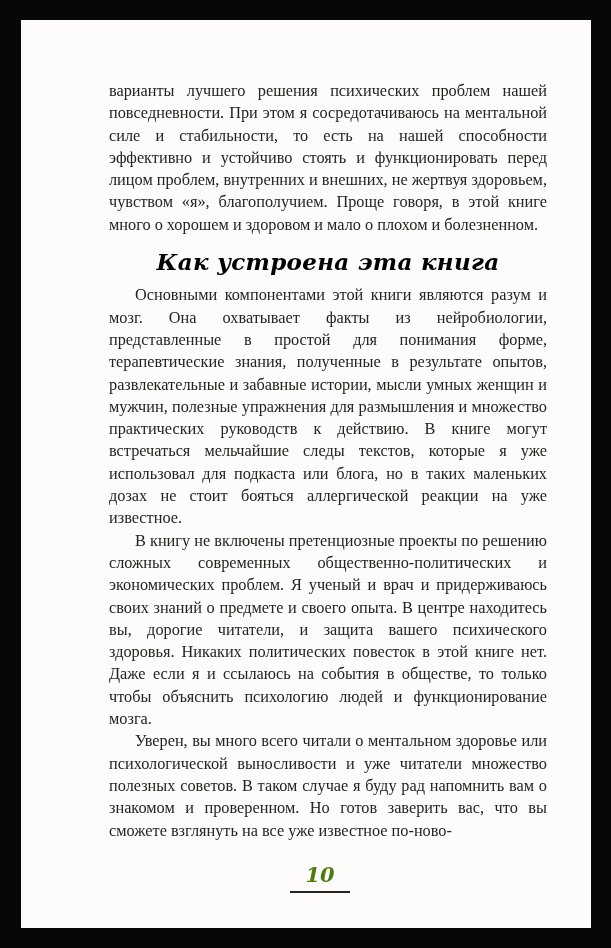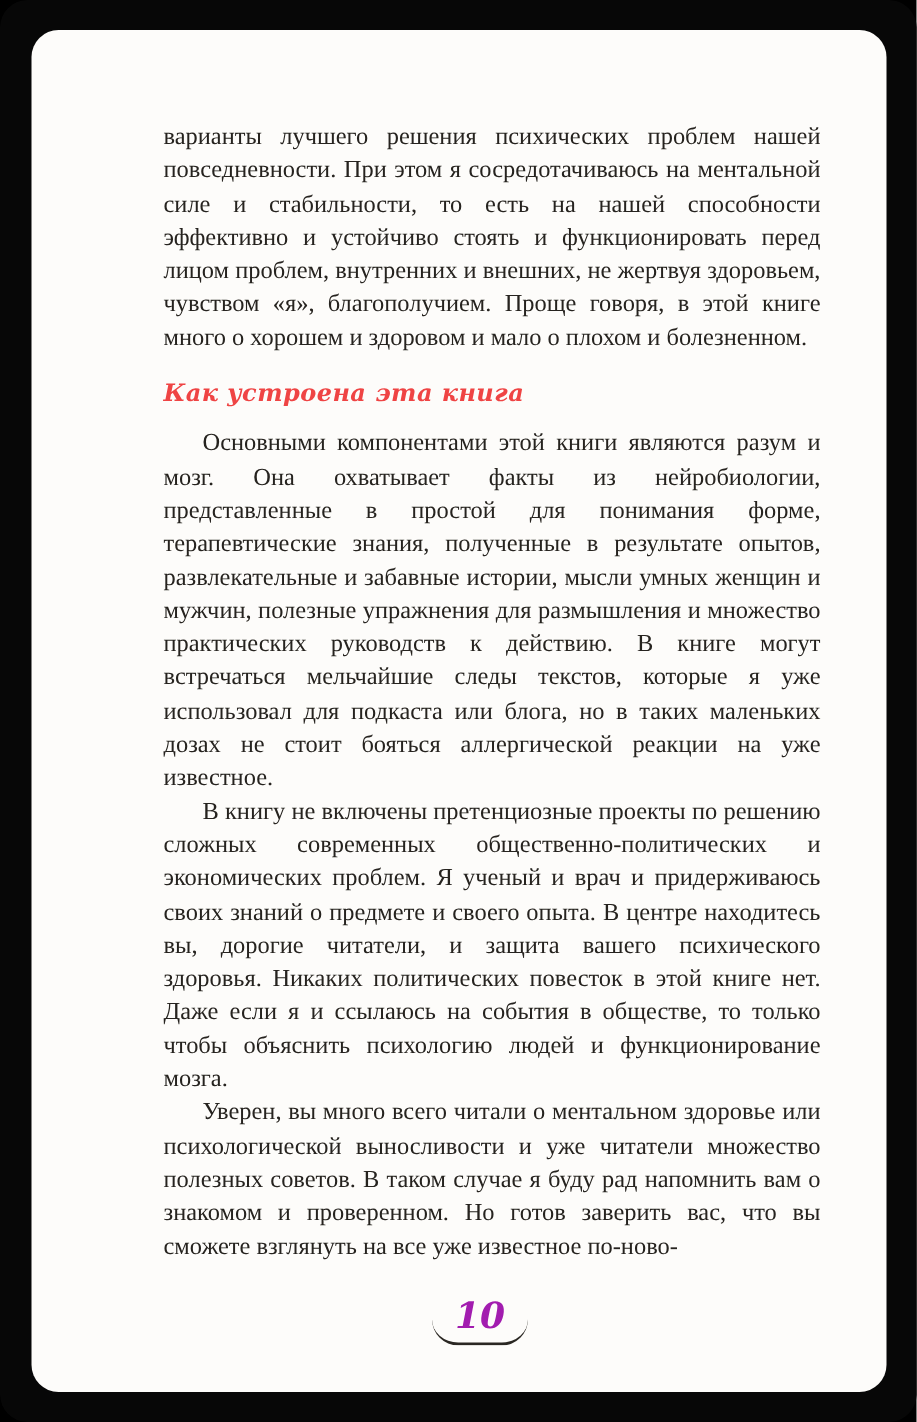--- a/index.html
+++ b/index.html
@@ -1,15 +1,15 @@
 <!DOCTYPE html>
 <html lang="ru"><head>
 <meta charset="utf-8">
 <style>
-  * { box-sizing: border-box; border-radius: 18px; }
+  * { box-sizing: border-box; }
   html, body { margin: 0; padding: 0; background: #000; }
   .canvas {
     position: relative;
     width: 611px;
     height: 948px;
     background: #070707;
     overflow: hidden;
     font-family: "Liberation Serif", serif;
   }
   .page {
@@ -32,42 +32,42 @@
   }
   .text-block p {
     margin: 0;
     text-indent: 26px;
   }
   .text-block p.first {
     text-indent: 0;
   }
   .heading {
     margin: 15px 0 11px 0;
-    text-align: left;
+    text-align: center;
     font-family: "DejaVu Serif", serif;
     font-style: italic;
     font-weight: 600;
-    font-size: 16px;
+    font-size: 23px;
     letter-spacing: 0.3px;
-    color: #ef4444;
+    color: #000000;
   }
   .page-number-wrap {
     position: absolute;
     left: 0;
     top: 842px;
     width: 100%;
     text-align: center;
   }
   .page-number-wrap span {
     display: inline-block;
     font-family: "DejaVu Serif", serif;
     font-style: italic;
     font-weight: 600;
-    font-size: 24px;
-    color: #a21caf;
+    font-size: 21px;
+    color: #4d7c0f;
     padding: 0 15px 4px 15px;
     border-bottom: 2px solid #2a2722;
     margin-left: 28px;
   }
 </style>
 </head>
 <body>
 
 <div class="canvas">
   <div class="page">

